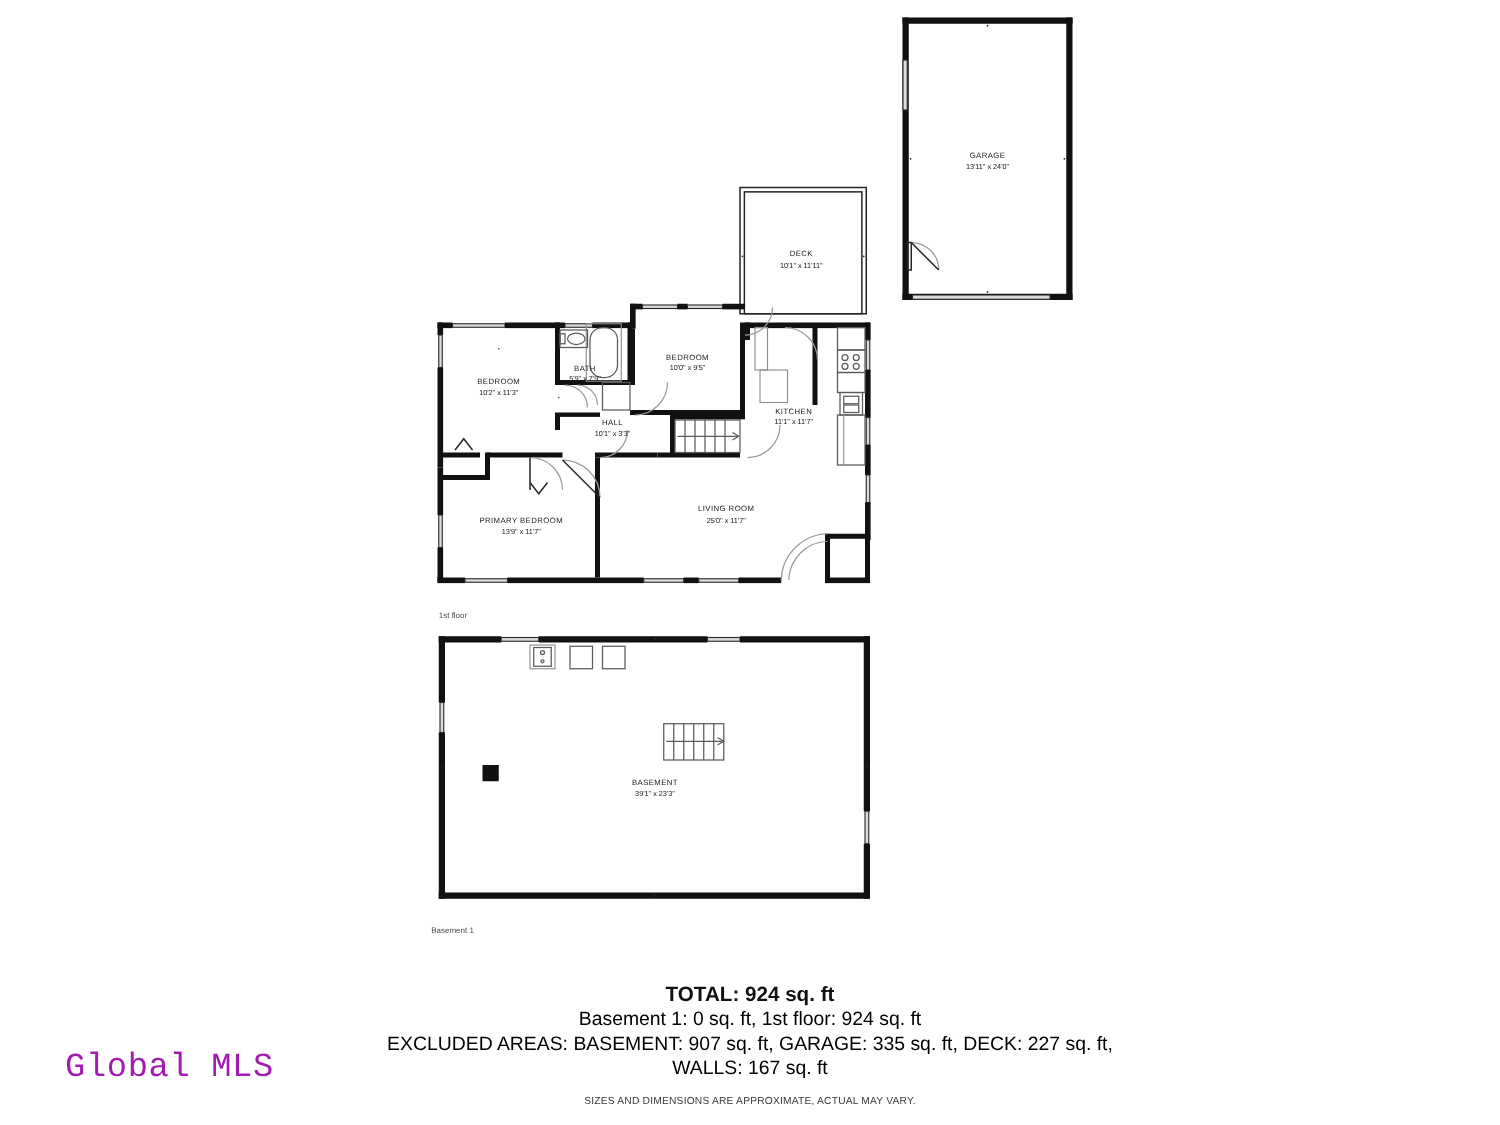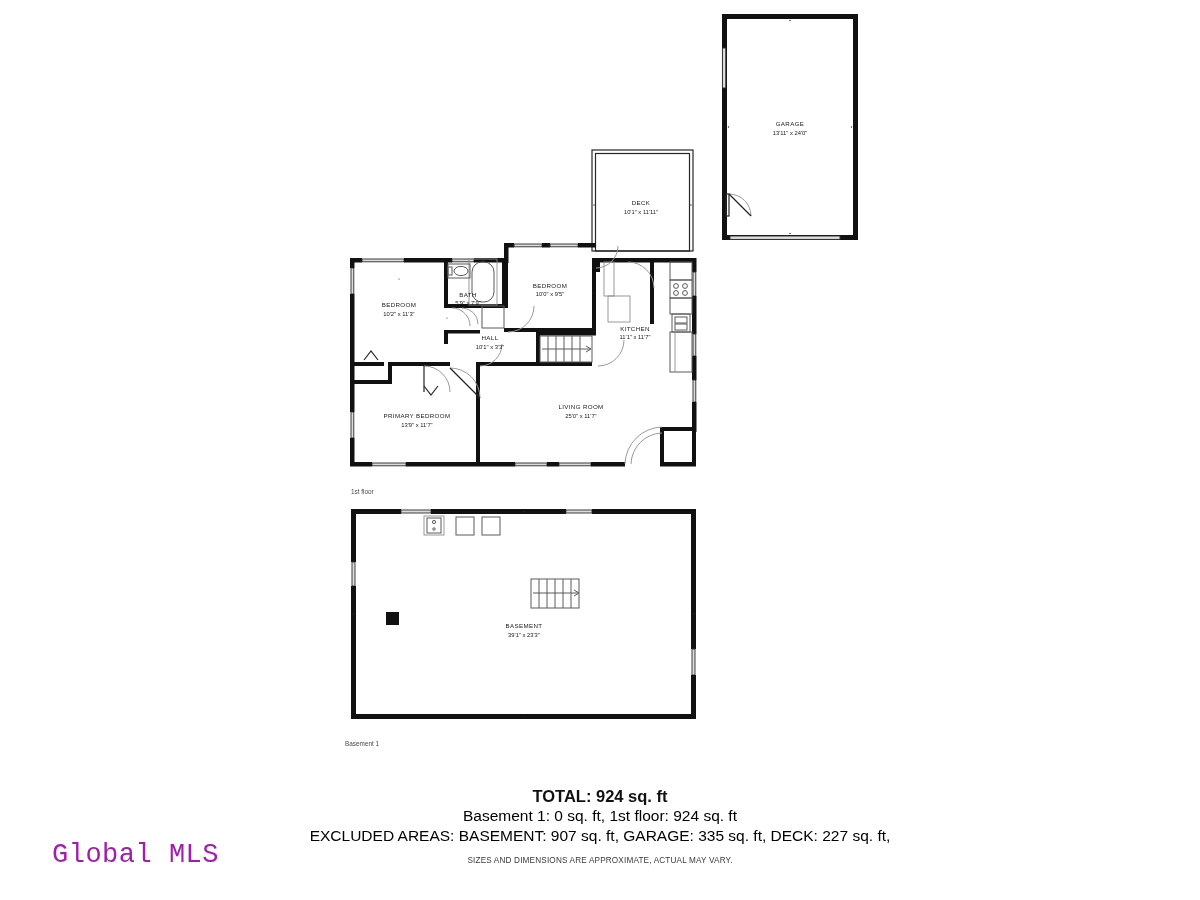--- a/index.html
+++ b/index.html
@@ -275,16 +275,17 @@
     <text class="rdim" x="524" y="637">39'1" x 23'3"</text>
 
     <text class="flabel" x="345" y="746">Basement 1</text>
   </g>
 </svg>
 
 <div class="summary">
   <div class="total">TOTAL: 924 sq. ft</div>
   <div class="line">Basement 1: 0 sq. ft, 1st floor: 924 sq. ft</div>
   <div class="line">EXCLUDED AREAS: BASEMENT: 907 sq. ft, GARAGE: 335 sq. ft, DECK: 227 sq. ft,</div>
+  <div class="line">WALLS: 167 sq. ft</div>
   <div class="disclaimer">SIZES AND DIMENSIONS ARE APPROXIMATE, ACTUAL MAY VARY.</div>
 </div>
 
 <div class="watermark">Global MLS</div>
 
 </body></html>

